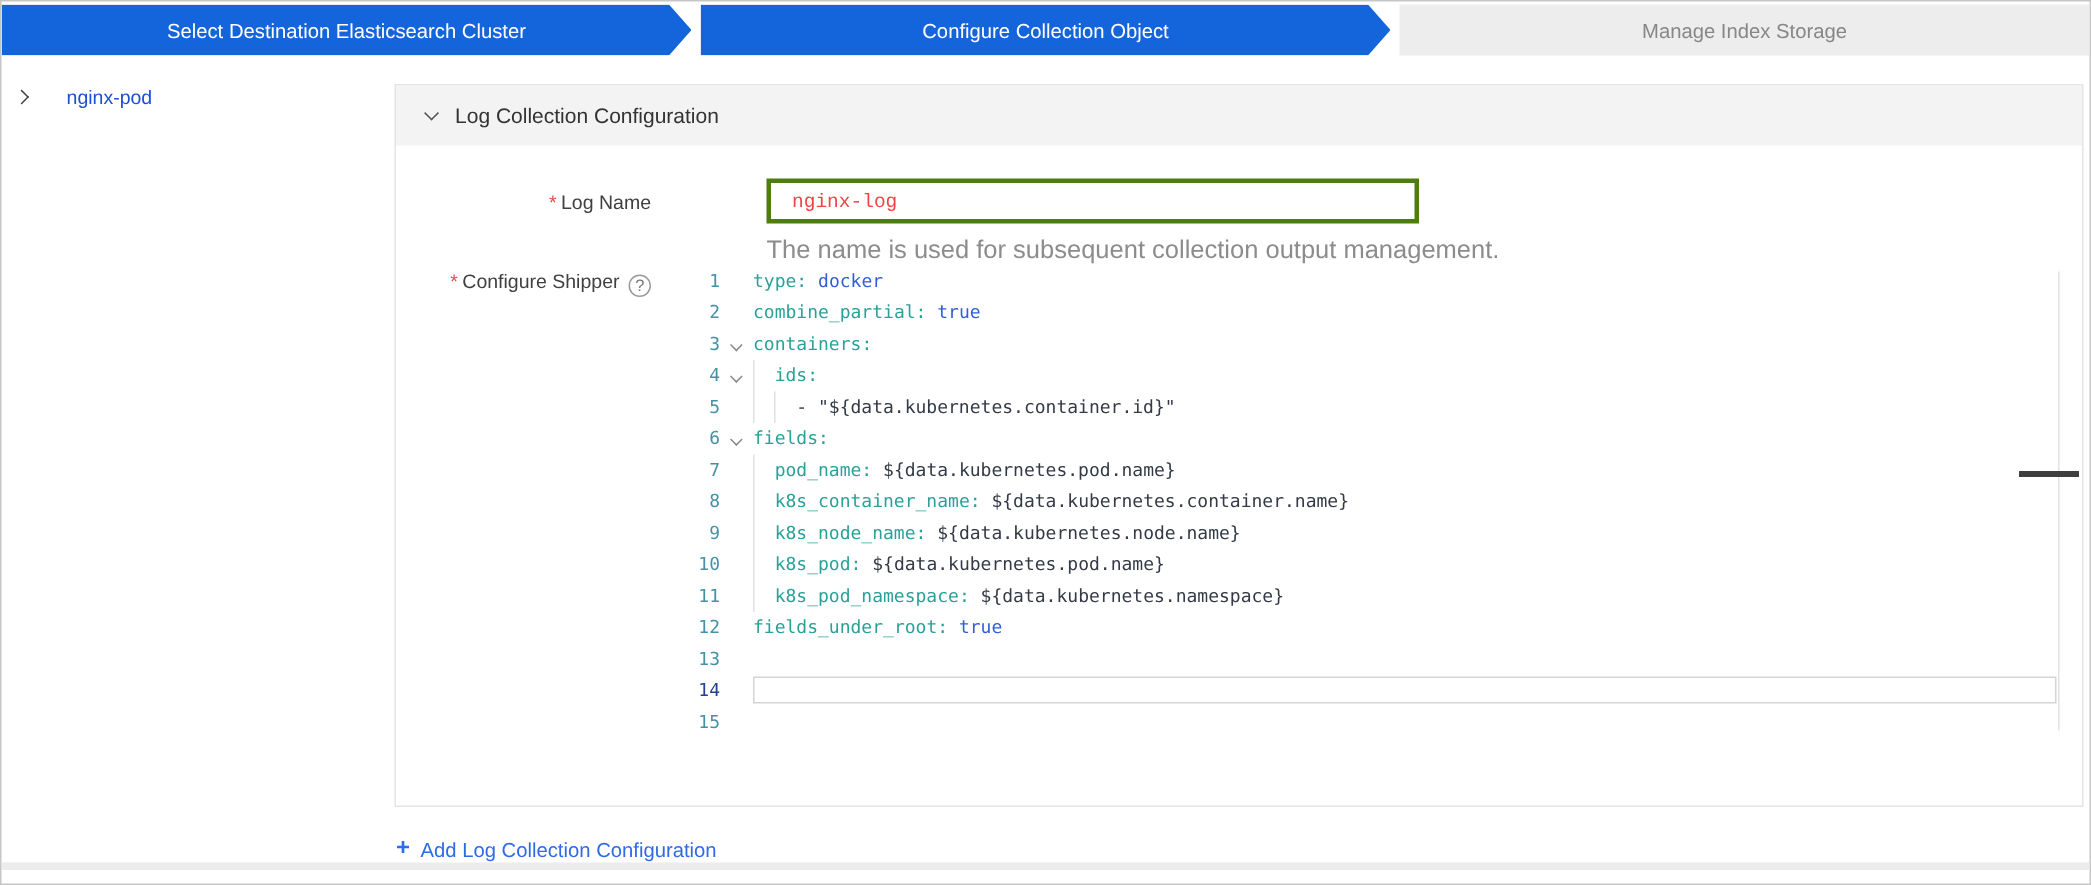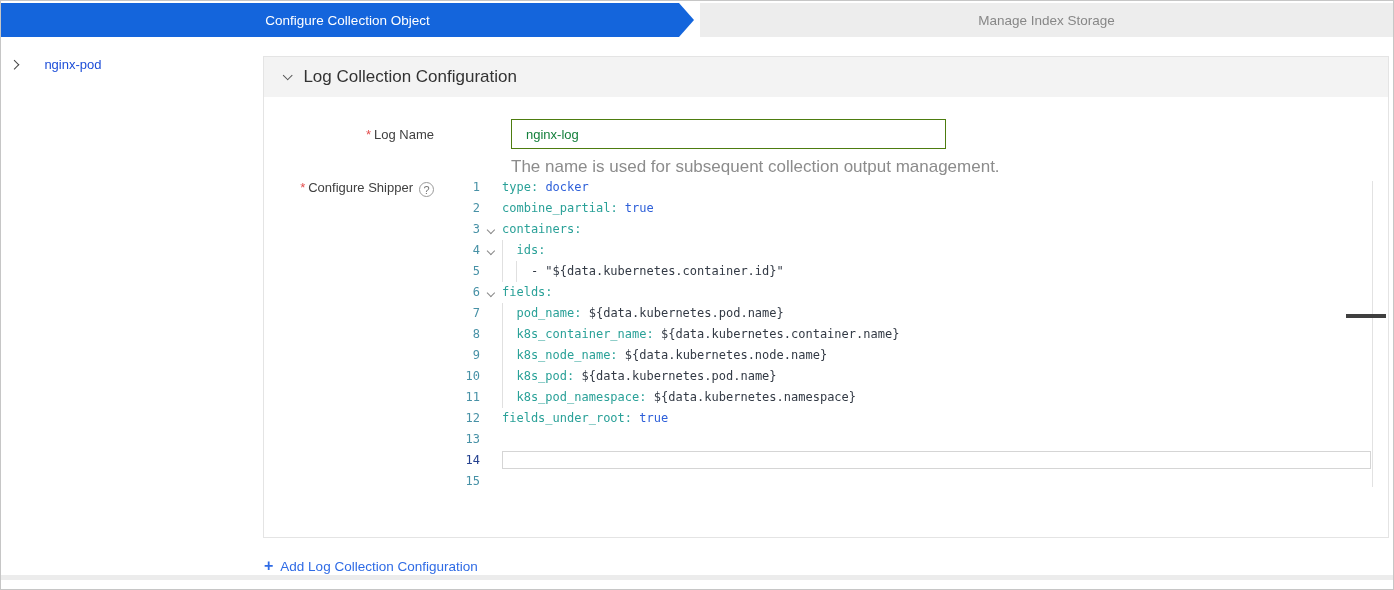--- a/index.html
+++ b/index.html
@@ -29,36 +29,36 @@
 
   .body { display:flex; align-items:flex-start; }
   .sidebar { width:262px; flex:none; padding:20px 0 0 10px; }
   .tree-item { display:flex; align-items:center; gap:26px; font-size:13px; color:#1d4ed8;
                cursor:pointer; }
   .tree-item .chev { color:#444; }
 
   .panel { flex:1 1 auto; margin:19px 4px 0 0; height:482px; border:1px solid #e4e4e4;
            background:#fff; overflow:hidden; }
   .panel-header { height:40px; background:#f3f3f3; display:flex; align-items:center;
-                  gap:12px; padding-left:20px; font-size:17px; color:#333; cursor:pointer; }
+                  gap:12px; padding-left:20px; font-size:14px; color:#333; cursor:pointer; }
   .panel-header .chev { color:#555; }
   .panel-body { padding-top:22px; }
 
   .form-row { display:flex; }
   .form-row.first { }
   .form-label { width:170px; flex:none; text-align:right; font-size:13px; color:#404040; }
   .form-row.first .form-label { padding-top:8px; }
   .form-row.second .form-label { padding-top:3px; }
   .req { color:var(--required-red); margin-right:3px; }
   .qicon { display:inline-block; width:15px; height:15px; border:1px solid #9a9a9a;
            border-radius:50%; font-size:11px; line-height:14px; text-align:center;
            color:#777; margin-left:6px; vertical-align:-2px; cursor:pointer; }
   .field { margin-left:77px; }
-  .text-input { width:435px; height:30px; border:1px solid #4d7c0f; font-size:13px;
-                padding:0 14px; color:#15803d; font-family:Liberation Sans, sans-serif; }
+  .text-input { width:435px; height:30px; border:3px solid #4d7c0f; font-size:13px;
+                padding:0 14px; color:#ef4444; font-family:Liberation Mono, monospace; }
   .help { margin-top:8px; font-size:17px; color:#8c8c8c; }
 
   
   .editor { position:relative; margin-left:-67px; width:945px;
             font-family:"DejaVu Sans Mono", monospace; font-size:12px; }
   .ln { display:flex; height:21px; line-height:21px; }
   .ln-num { width:36px; flex:none; text-align:right; color:var(--gutter-number); }
   .ln-num.active { color:var(--gutter-number-active); }
   .ln-fold { width:22px; flex:none; text-align:center; color:#8a8a8a; }
   .ln-fold .chev { cursor:pointer; }
@@ -82,20 +82,23 @@
   .bottom-bar { position:absolute; left:0; right:0; bottom:9px; height:5px;
                 background:#ececec; }
 </style>
 </head>
 <body style="--step-blue: #1465dc; --step-pending-bg: #ededed; --step-pending-text: #878787; --link-blue: #2f6be5; --required-red: #e34d4d; --code-key: #2aa198; --code-value: #2d5fd9; --code-text: #333333; --gutter-number: #4791a6; --gutter-number-active: #24418f;">
 
 <div class="page">
 
   <div class="steps" id="steps">
       <div class="step blue">
+        <span>Select Destination Elasticsearch Cluster</span>
+      </div>
+      <div class="step blue">
         <span>Configure Collection Object</span>
       </div>
       <div class="step gray">
         <span>Manage Index Storage</span>
       </div>
     </div>
 
   <div class="body">
 
     <aside class="sidebar">

